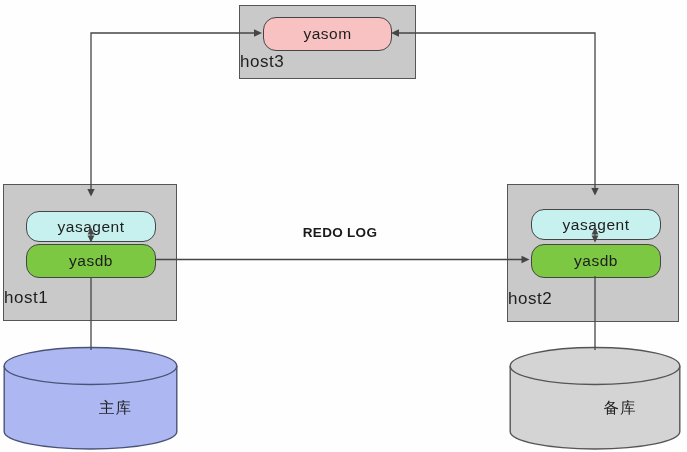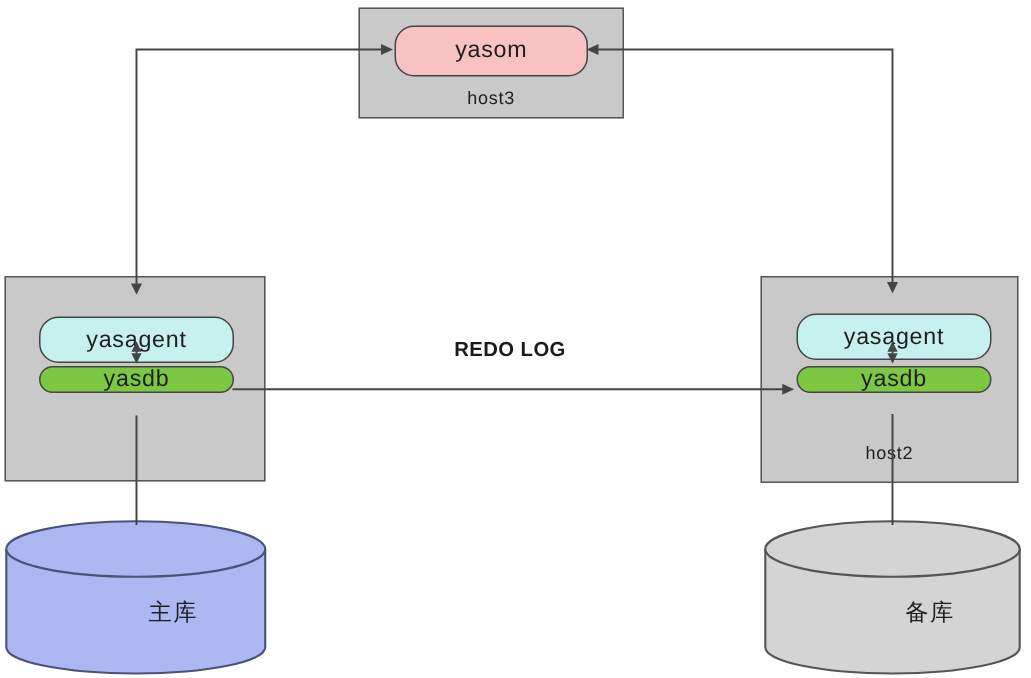--- a/index.html
+++ b/index.html
@@ -34,29 +34,29 @@
     display: flex;
     align-items: center;
     justify-content: center;
     font-size: 15.5px;
     letter-spacing: 0.5px;
     color: var(--text-color, #1e1e1e);
   }
   .pill-yasom    { left: 23px; top: 11px; width: 129px; height: 34px; background: var(--yasom-fill, #f9c2c2); }
   .pill-yasagent { left: 22px; top: 12px; width: 130px; height: 31px; background: var(--yasagent-fill, #c6f1ee); margin-top: 14px; }
   .hostbox-host2 .pill-yasagent { left: 23px; top: 10px; }
-  .pill-yasdb    { left: 22px; top: 59px; width: 130px; height: 18px; background: var(--yasdb-fill, #7dc843); }
+  .pill-yasdb    { left: 22px; top: 59px; width: 130px; height: 34px; background: var(--yasdb-fill, #7dc843); }
   .hostbox-host2 .pill-yasdb { left: 23px; }
   .host-label {
     position: absolute;
     left: 0;
     right: 0;
     bottom: 6px;
-    text-align: center;
-    font-size: 12px;
+    text-align: left;
+    font-size: 17px;
     letter-spacing: 0.5px;
   }
   .hostbox-host1 .host-label, .hostbox-host2 .host-label { bottom: 12px; }
   .redo-label {
     position: absolute;
     left: 270px;
     top: 225px;
     width: 140px;
     text-align: center;
     font-weight: bold;
@@ -100,20 +100,21 @@
     <div class="host-label">host3</div>
   </div>
 
   <div class="hostbox hostbox-host1">
     <div class="pill pill-yasagent">
       <span>yasagent</span>
     </div>
     <div class="pill pill-yasdb">
       <span>yasdb</span>
     </div>
+    <div class="host-label">host1</div>
   </div>
 
   <div class="hostbox hostbox-host2">
     <div class="pill pill-yasagent">
       <span>yasagent</span>
     </div>
     <div class="pill pill-yasdb">
       <span>yasdb</span>
     </div>
     <div class="host-label">host2</div>

